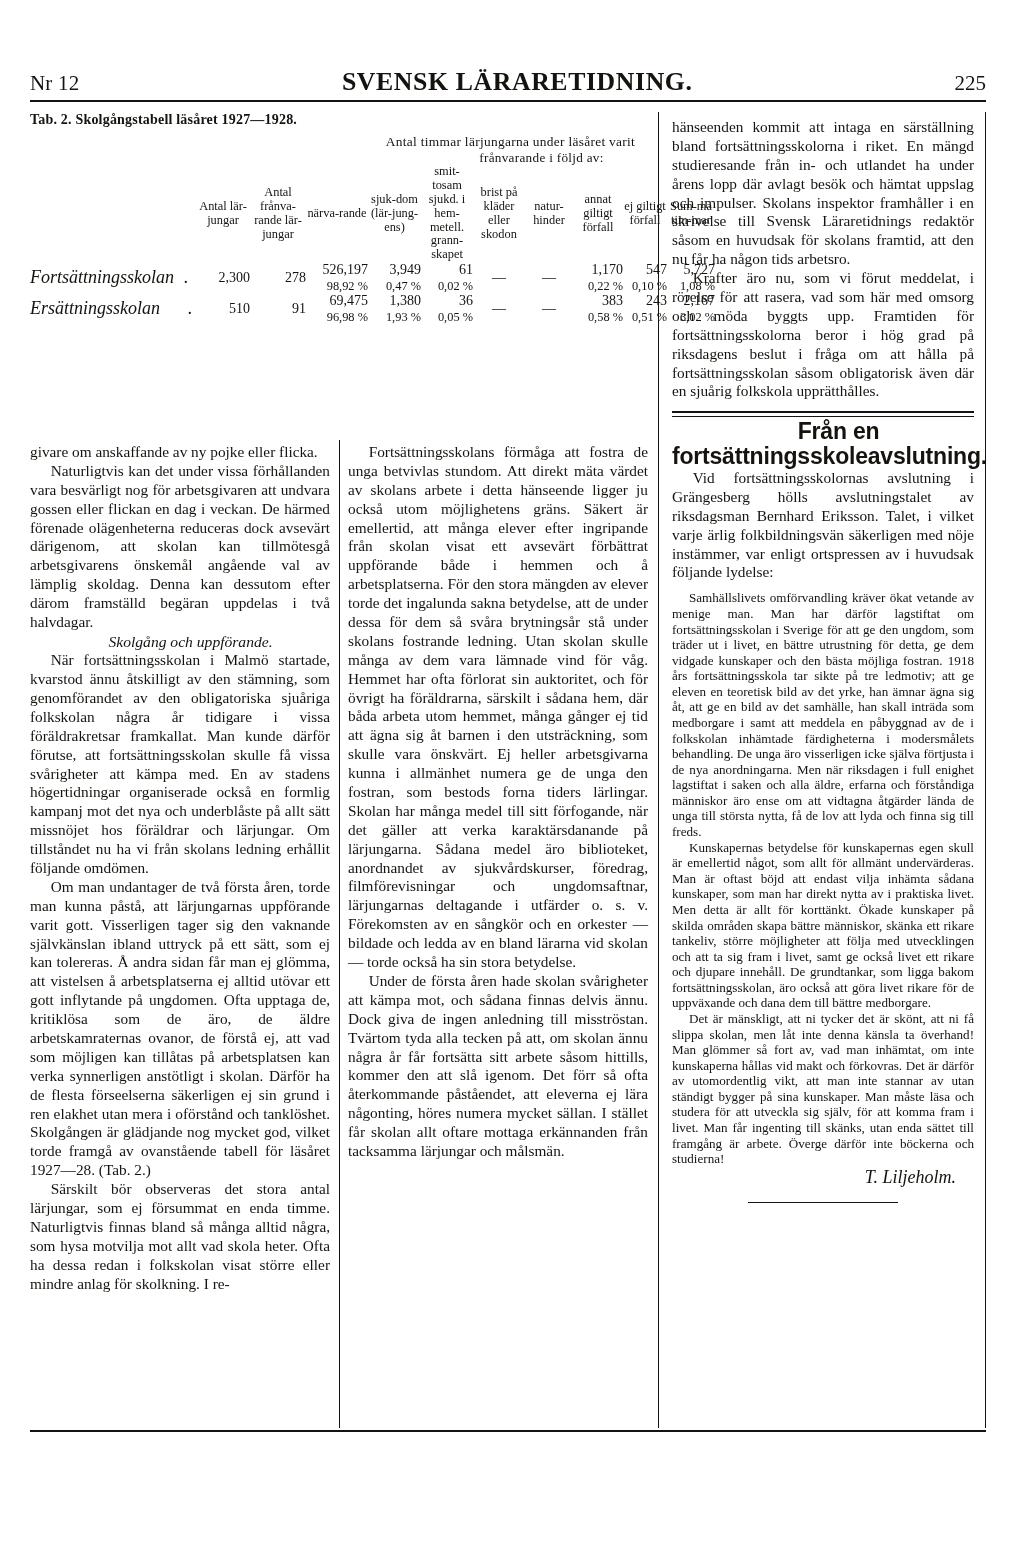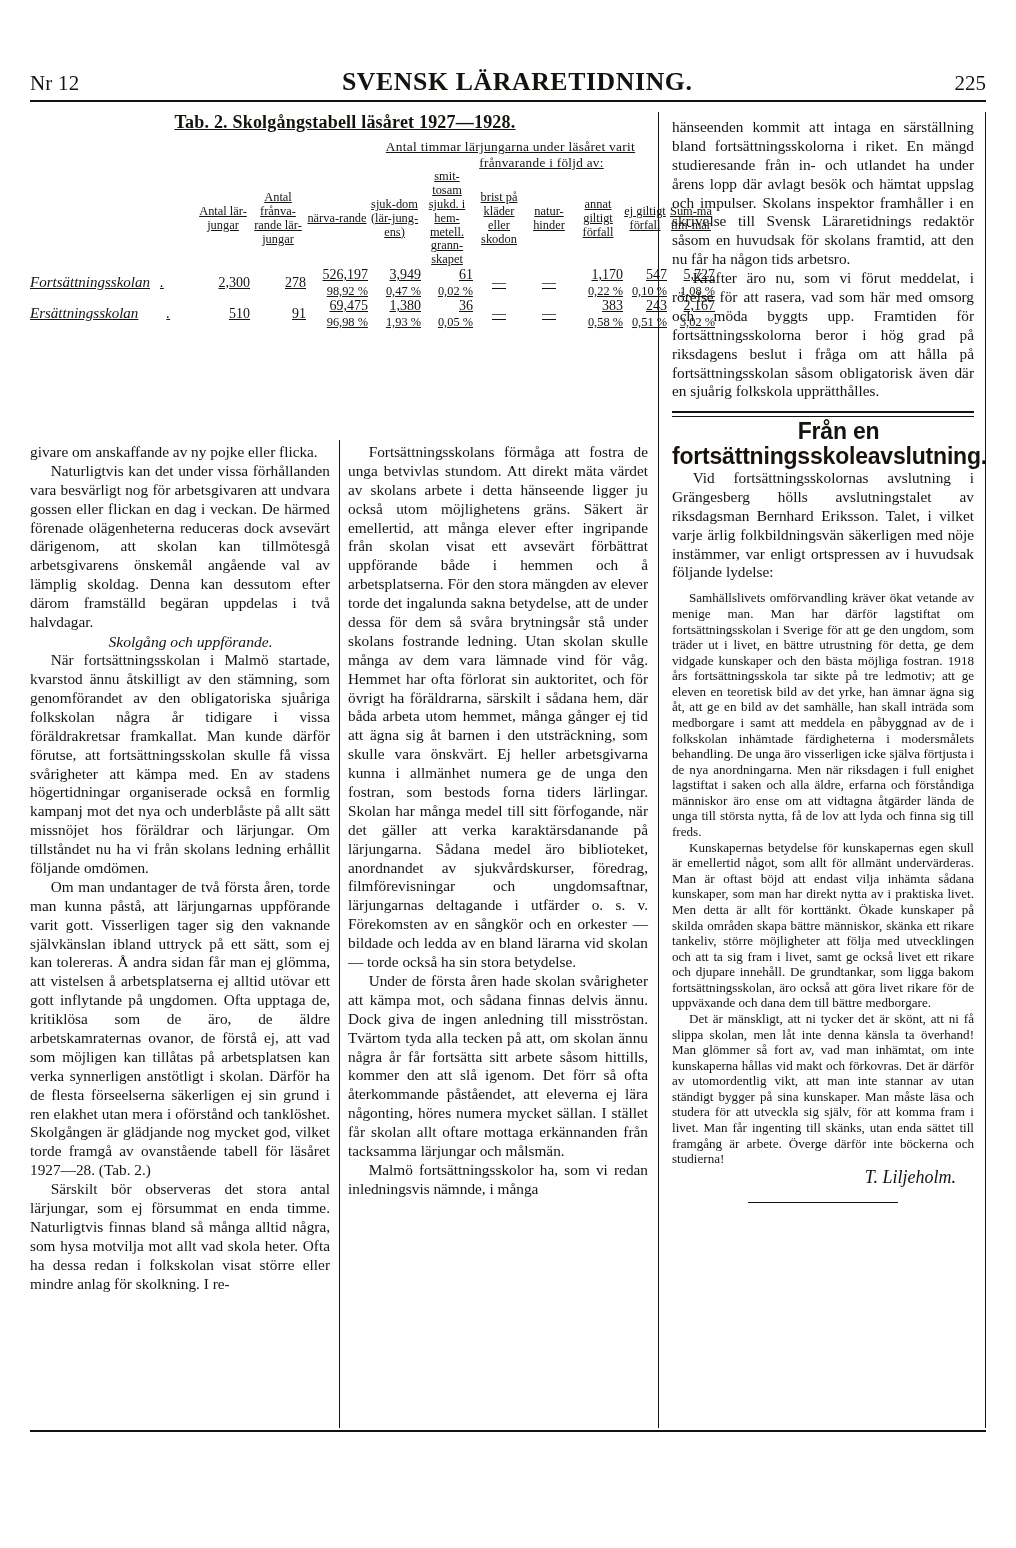--- a/index.html
+++ b/index.html
@@ -58,39 +58,36 @@
   }
 
   
   .table-block {
     position: absolute;
     left: 30px;
     top: 112px;
     width: 630px;
   }
   .table-caption {
-    text-align: center;
-    font-size: 18px;
+    font-size: 14px;
     font-weight: bold;
     letter-spacing: .2px;
     margin-bottom: 6px;
-    text-decoration: underline;
   }
   table.skoltab {
     border-collapse: collapse;
     width: 630px;
     font-size: 12.6px;
     table-layout: fixed;
   }
   table.skoltab td, table.skoltab th {
     border: 0;
     padding: 0;
     vertical-align: middle;
     font-weight: normal;
-    text-decoration: underline;
   }
   .tb-top    { border-top: 2.6px solid #16130f; }
   .tb-thin-t { border-top: 1px solid #16130f; }
   .tb-bot    { border-bottom: 2.6px solid #16130f; }
   .tb-l      { border-left: 1px solid #16130f; }
 
   .hdr-cell {
     text-align: center;
     line-height: 1.12;
     padding: 2px 1px;
@@ -103,21 +100,21 @@
     padding: 7px 0 7px 0;
   }
   .hdr-span2 {
     text-align: center;
     font-size: 13.2px;
     letter-spacing: .3px;
     padding: 5px 0 5px 0;
   }
   .row-name {
     font-style: italic;
-    font-size: 15px;
+    font-size: 18px;
     padding-left: 12px;
     white-space: nowrap;
   }
   .row-name .dotlead { padding-left: 10px; }
   .num {
     text-align: right;
     padding-right: 5px;
     font-size: 14px;
     line-height: 1.18;
     white-space: nowrap;
@@ -339,21 +336,20 @@
     <p>Naturligtvis kan det under vissa förhållanden vara besvärligt nog för arbetsgivaren att undvara gossen eller flickan en dag i veckan. De härmed förenade olägenheterna reduceras dock avsevärt därigenom, att skolan kan tillmötesgå arbetsgivarens önskemål angående val av lämplig skoldag. Denna kan dessutom efter därom framställd begäran uppdelas i två halvdagar.</p>
     <p class="subhead">Skolgång och uppförande.</p>
     <p>När fortsättningsskolan i Malmö startade, kvarstod ännu åtskilligt av den stämning, som genomförandet av den obligatoriska sjuåriga folkskolan några år tidigare i vissa föräldrakretsar framkallat. Man kunde därför förutse, att fortsättningsskolan skulle få vissa svårigheter att kämpa med. En av stadens högertidningar organiserade också en formlig kampanj mot det nya och underblåste på allt sätt missnöjet hos föräldrar och lärjungar. Om tillståndet nu ha vi från skolans ledning erhållit följande omdömen.</p>
     <p>Om man undantager de två första åren, torde man kunna påstå, att lärjungarnas uppförande varit gott. Visserligen tager sig den vaknande självkänslan ibland uttryck på ett sätt, som ej kan tolereras. Å andra sidan får man ej glömma, att vistelsen å arbetsplatserna ej alltid utövar ett gott inflytande på ungdomen. Ofta upptaga de, kritiklösa som de äro, de äldre arbetskamraternas ovanor, de förstå ej, att vad som möjligen kan tillåtas på arbetsplatsen kan verka synnerligen anstötligt i skolan. Därför ha de flesta förseelserna säkerligen ej sin grund i ren elakhet utan mera i oförstånd och tanklöshet. Skolgången är glädjande nog mycket god, vilket torde framgå av ovanstående tabell för läsåret 1927—28. (Tab. 2.)</p>
     <p>Särskilt bör observeras det stora antal lärjungar, som ej försummat en enda timme. Naturligtvis finnas bland så många alltid några, som hysa motvilja mot allt vad skola heter. Ofta ha dessa redan i folkskolan visat större eller mindre anlag för skolkning. I re-</p>
   </div>
 
   <div class="col col-mid">
     <p>Fortsättningsskolans förmåga att fostra de unga betvivlas stundom. Att direkt mäta värdet av skolans arbete i detta hänseende ligger ju också utom möjlighetens gräns. Säkert är emellertid, att många elever efter ingripande från skolan visat ett avsevärt förbättrat uppförande både i hemmen och å arbetsplatserna. För den stora mängden av elever torde det ingalunda sakna betydelse, att de under dessa för dem så svåra brytningsår stå under skolans fostrande ledning. Utan skolan skulle många av dem vara lämnade vind för våg. Hemmet har ofta förlorat sin auktoritet, och för övrigt ha föräldrarna, särskilt i sådana hem, där båda arbeta utom hemmet, många gånger ej tid att ägna sig åt barnen i den utsträckning, som skulle vara önskvärt. Ej heller arbetsgivarna kunna i allmänhet numera ge de unga den fostran, som bestods forna tiders lärlingar. Skolan har många medel till sitt förfogande, när det gäller att verka karaktärsdanande på lärjungarna. Sådana medel äro biblioteket, anordnandet av sjukvårdskurser, föredrag, filmförevisningar och ungdomsaftnar, lärjungarnas deltagande i utfärder o. s. v. Förekomsten av en sångkör och en orkester — bildade och ledda av en bland lärarna vid skolan — torde också ha sin stora betydelse.</p>
     <p>Under de första åren hade skolan svårigheter att kämpa mot, och sådana finnas delvis ännu. Dock giva de ingen anledning till misströstan. Tvärtom tyda alla tecken på att, om skolan ännu några år får fortsätta sitt arbete såsom hittills, kommer den att slå igenom. Det förr så ofta återkommande påståendet, att eleverna ej lära någonting, höres numera mycket sällan. I stället får skolan allt oftare mottaga erkännanden från tacksamma lärjungar och målsmän.</p>
-    <p>Malmö fortsättningsskolor ha, som vi redan inledningsvis nämnde, i många</p>
   </div>
 
   <div class="col col-right">
     <p class="noindent">hänseenden kommit att intaga en särställning bland fortsättningsskolorna i riket. En mängd studieresande från in- och utlandet ha under årens lopp där avlagt besök och hämtat uppslag och impulser. Skolans inspektor framhåller i en skrivelse till Svensk Läraretidnings redaktör såsom en huvudsak för skolans framtid, att den nu får ha någon tids arbetsro.</p>
     <p>Krafter äro nu, som vi förut meddelat, i rörelse för att rasera, vad som här med omsorg och möda byggts upp. Framtiden för fortsättningsskolorna beror i hög grad på riksdagens beslut i fråga om att hålla på fortsättningsskolan såsom obligatorisk även där en sjuårig folkskola upprätthålles.</p>
 
     <div class="art-rule"></div>
     <p class="art-title">Från en fortsättningsskoleavslutning.</p>
 
     <p>Vid fortsättningsskolornas avslutning i Grängesberg hölls avslutningstalet av riksdagsman Bernhard Eriksson. Talet, i vilket varje ärlig folkbildningsvän säkerligen med nöje instämmer, var enligt ortspressen av i huvudsak följande lydelse:</p>

